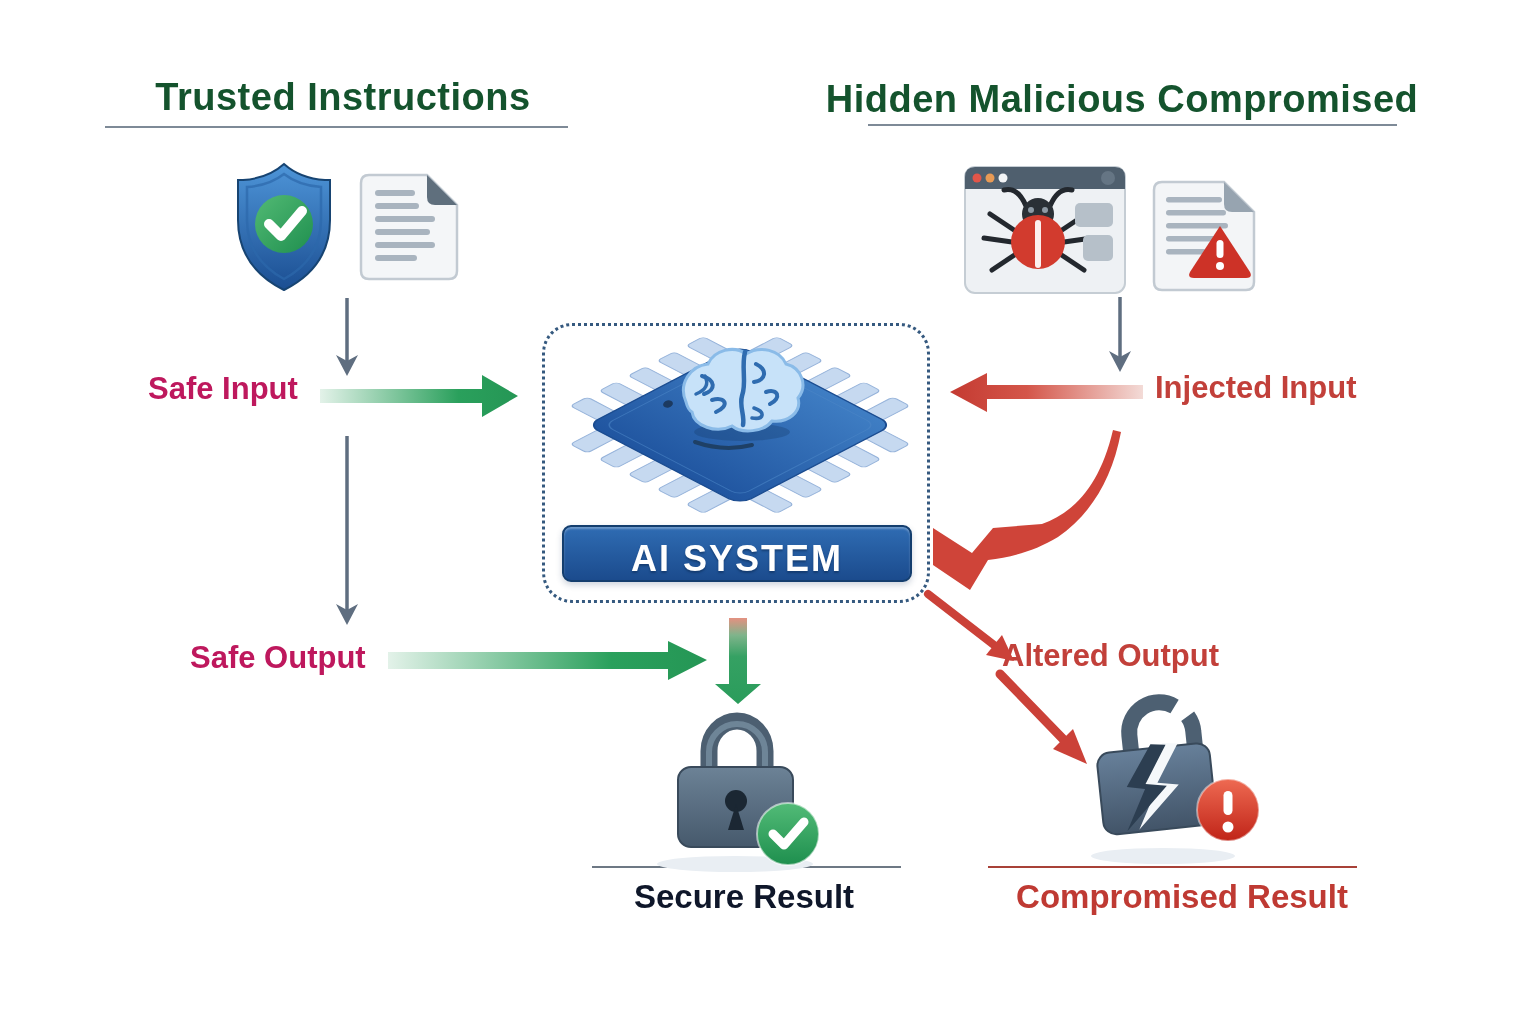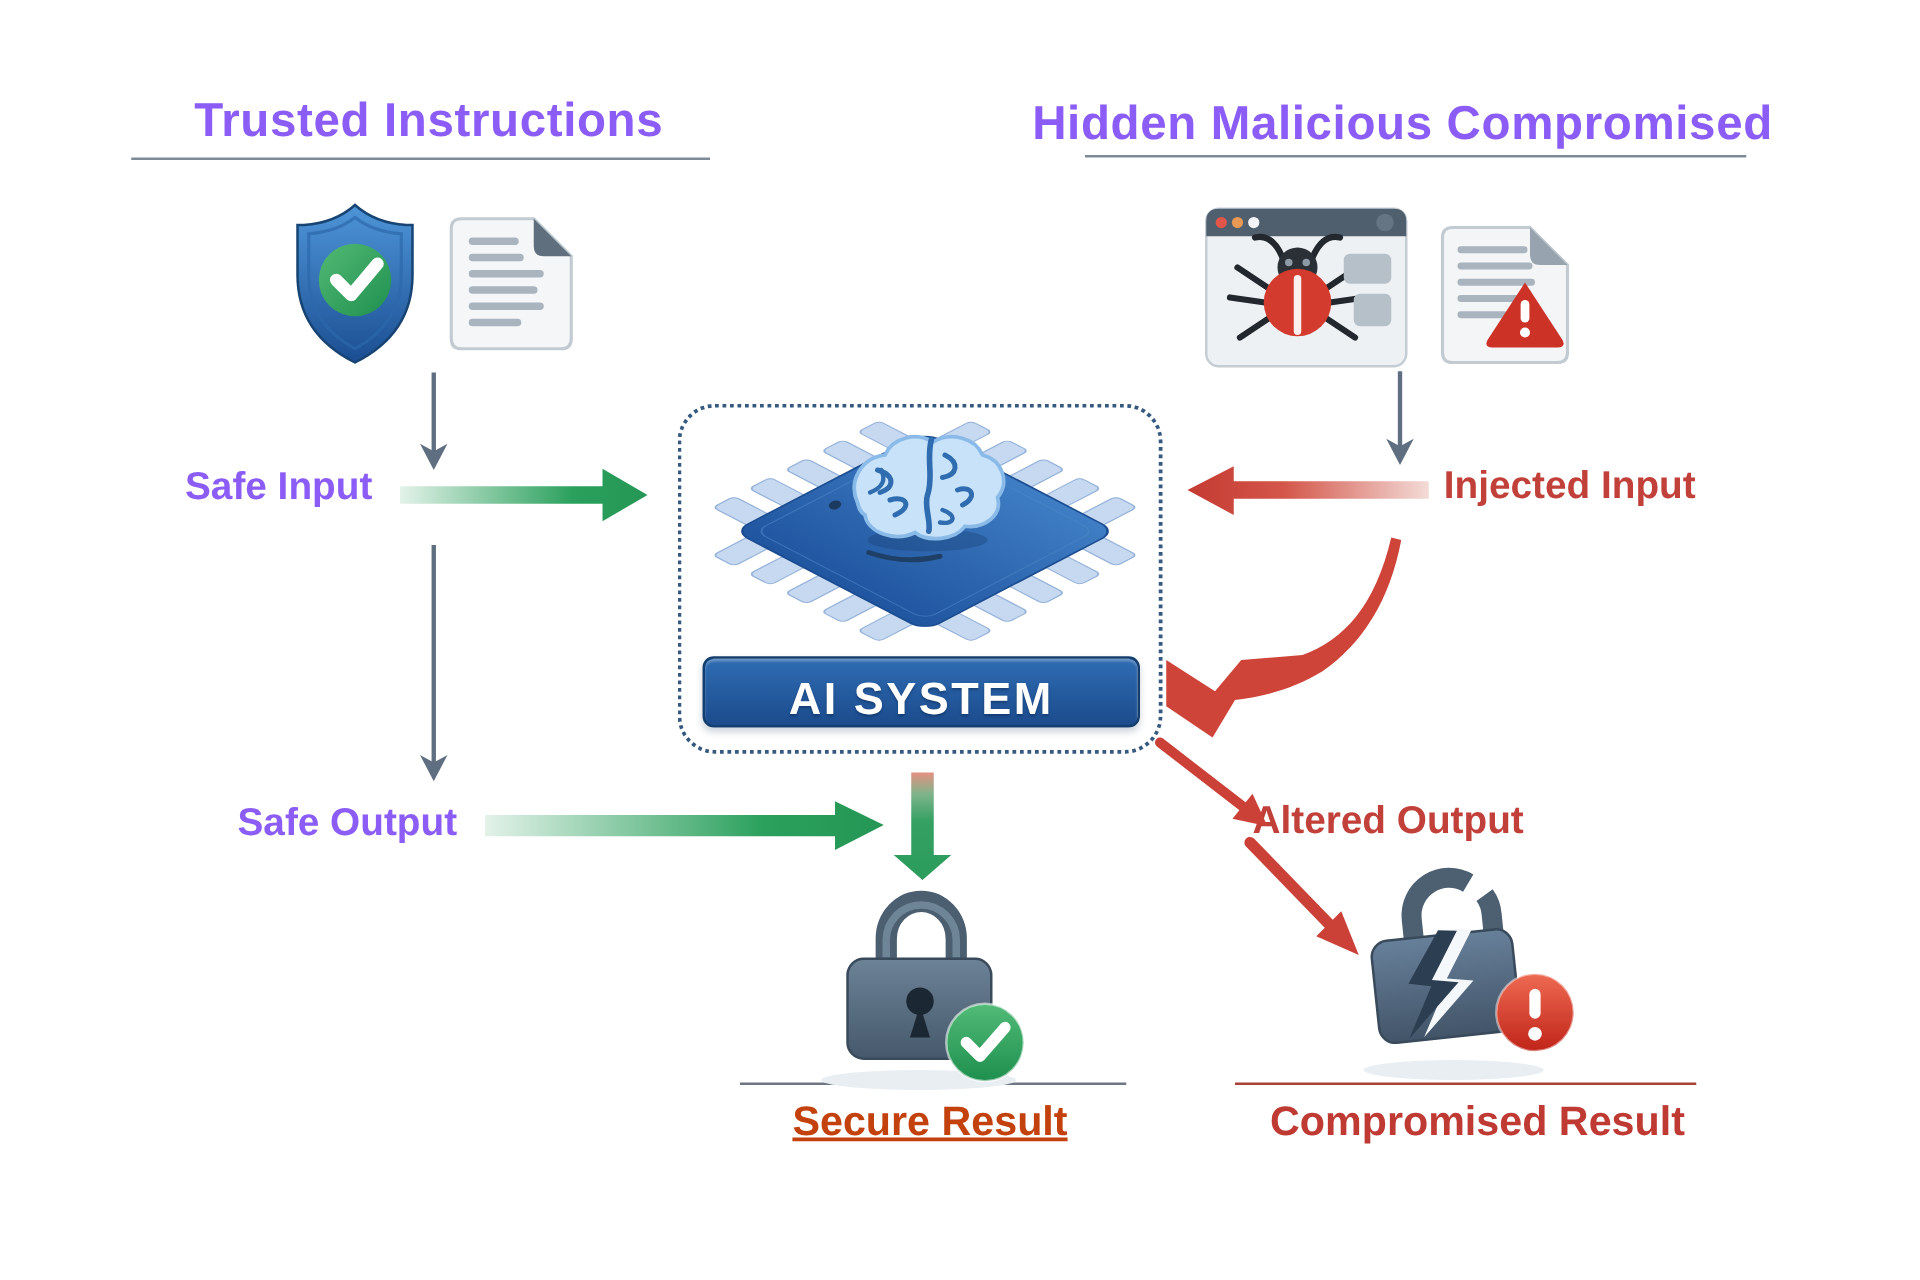--- a/index.html
+++ b/index.html
@@ -1,25 +1,25 @@
 <!DOCTYPE html>
 <html><head>
 <meta charset="utf-8">
 <style>
   html,body{margin:0;padding:0;background:#fff;}
   #stage{position:relative;width:1536px;height:1024px;background:#ffffff;overflow:hidden;
          font-family:"Liberation Sans",sans-serif;font-weight:700;}
   .abs{position:absolute;}
   .label{position:absolute;white-space:nowrap;}
-  .heading{font-size:38px;color:#8b5cf6;letter-spacing:.5px;transform:translateX(-50%);}
+  .heading{font-size:38px;color:#14532d;letter-spacing:.5px;transform:translateX(-50%);}
   .rule{position:absolute;height:2px;background:#7e8a97;}
-  .flow-green{font-size:31px;color:#8b5cf6;}
+  .flow-green{font-size:31px;color:#be185d;}
   .flow-red{font-size:31px;color:#c2403a;}
   .result{font-size:33px;transform:translateX(-50%);}
-  .result-secure{color:#c2410c;text-decoration:underline;}
+  .result-secure{color:#0f172a;}
   .result-comp{color:#bf3a33;}
   #dashed-box{position:absolute;left:542px;top:323px;width:388px;height:280px;
     border:3px dotted #35597f;border-radius:30px;box-sizing:border-box;}
   #ai-banner{position:absolute;left:562px;top:525px;width:350px;height:57px;
     background:linear-gradient(#2f6cb3,#1b4b8d);border:2px solid #143e6e;border-radius:9px;
     box-sizing:border-box;display:flex;align-items:flex-end;justify-content:center;
     color:#ffffff;font-size:36px;letter-spacing:2px;
     text-shadow:0 2px 2px rgba(10,40,80,.5);
     box-shadow:inset 0 2px 2px rgba(255,255,255,.3), 0 3px 6px rgba(30,60,100,.22);}
   svg{display:block;}

